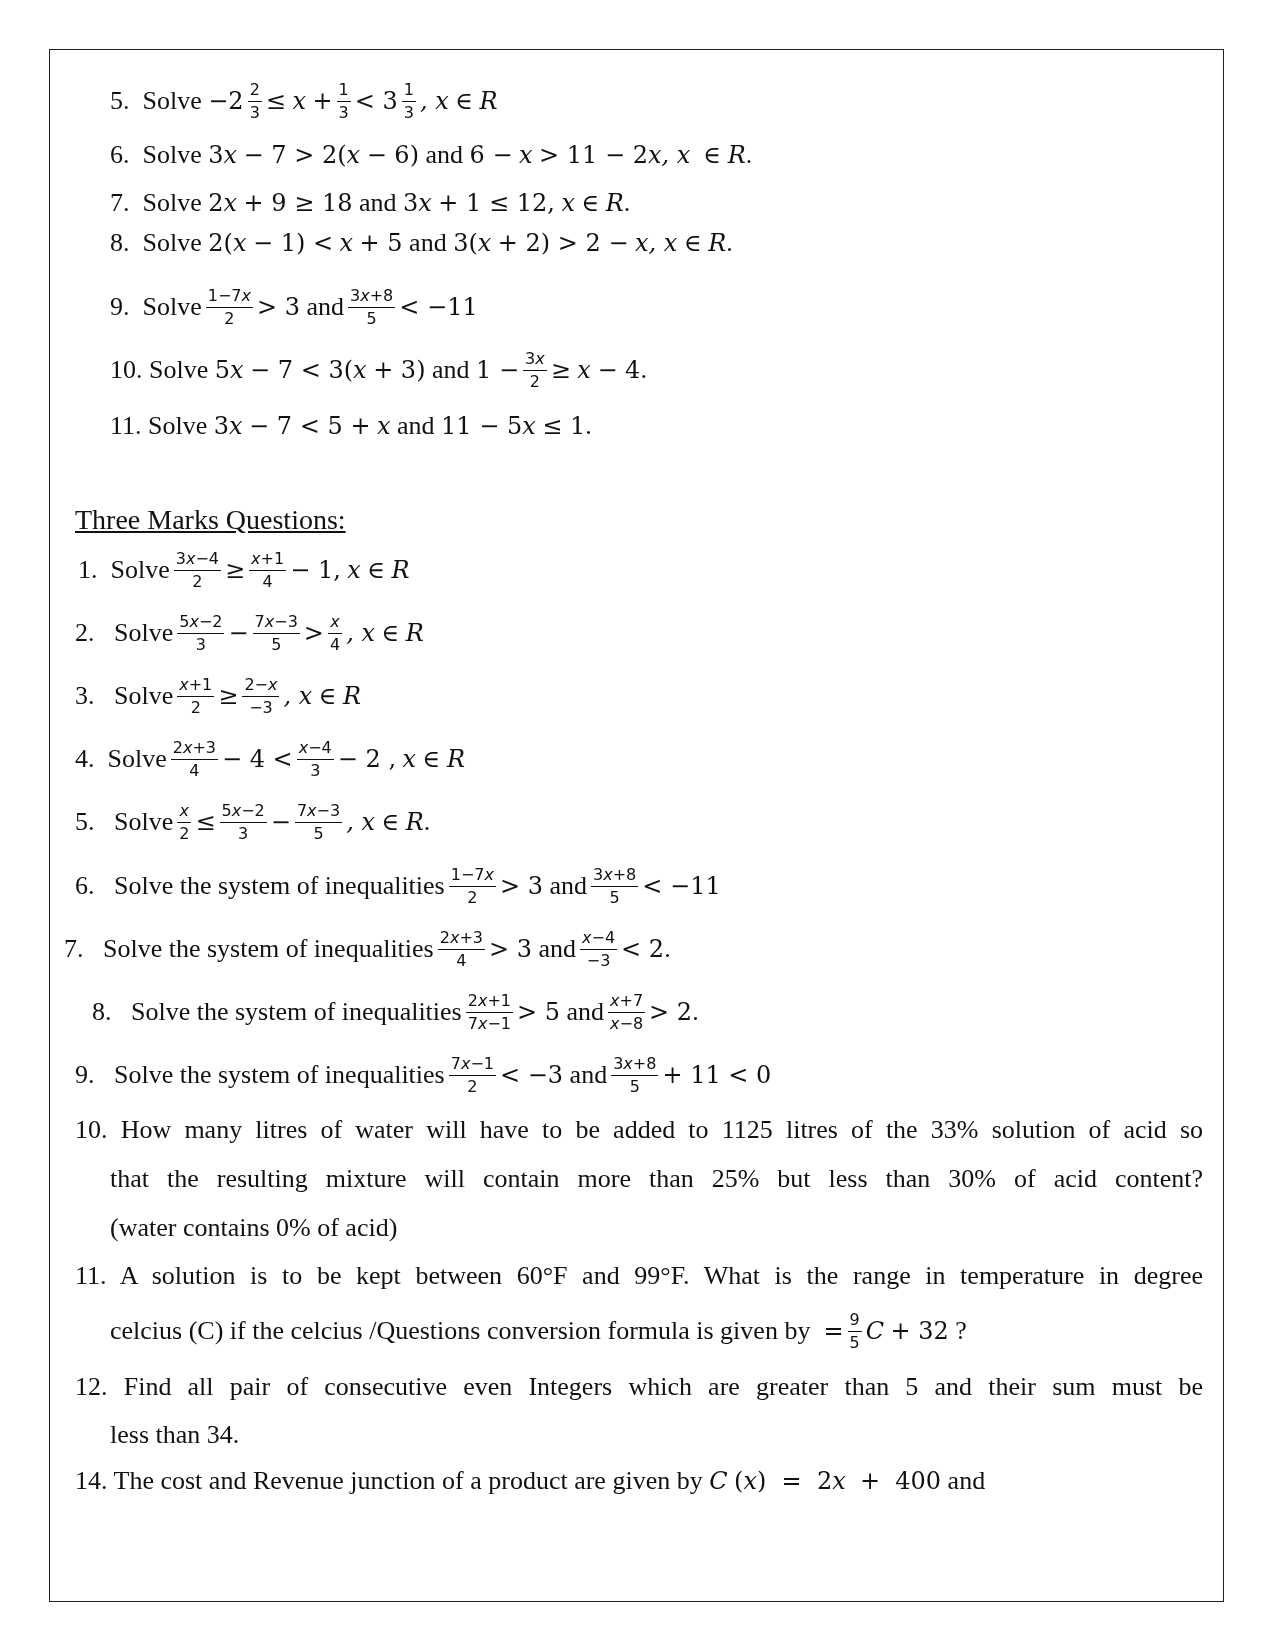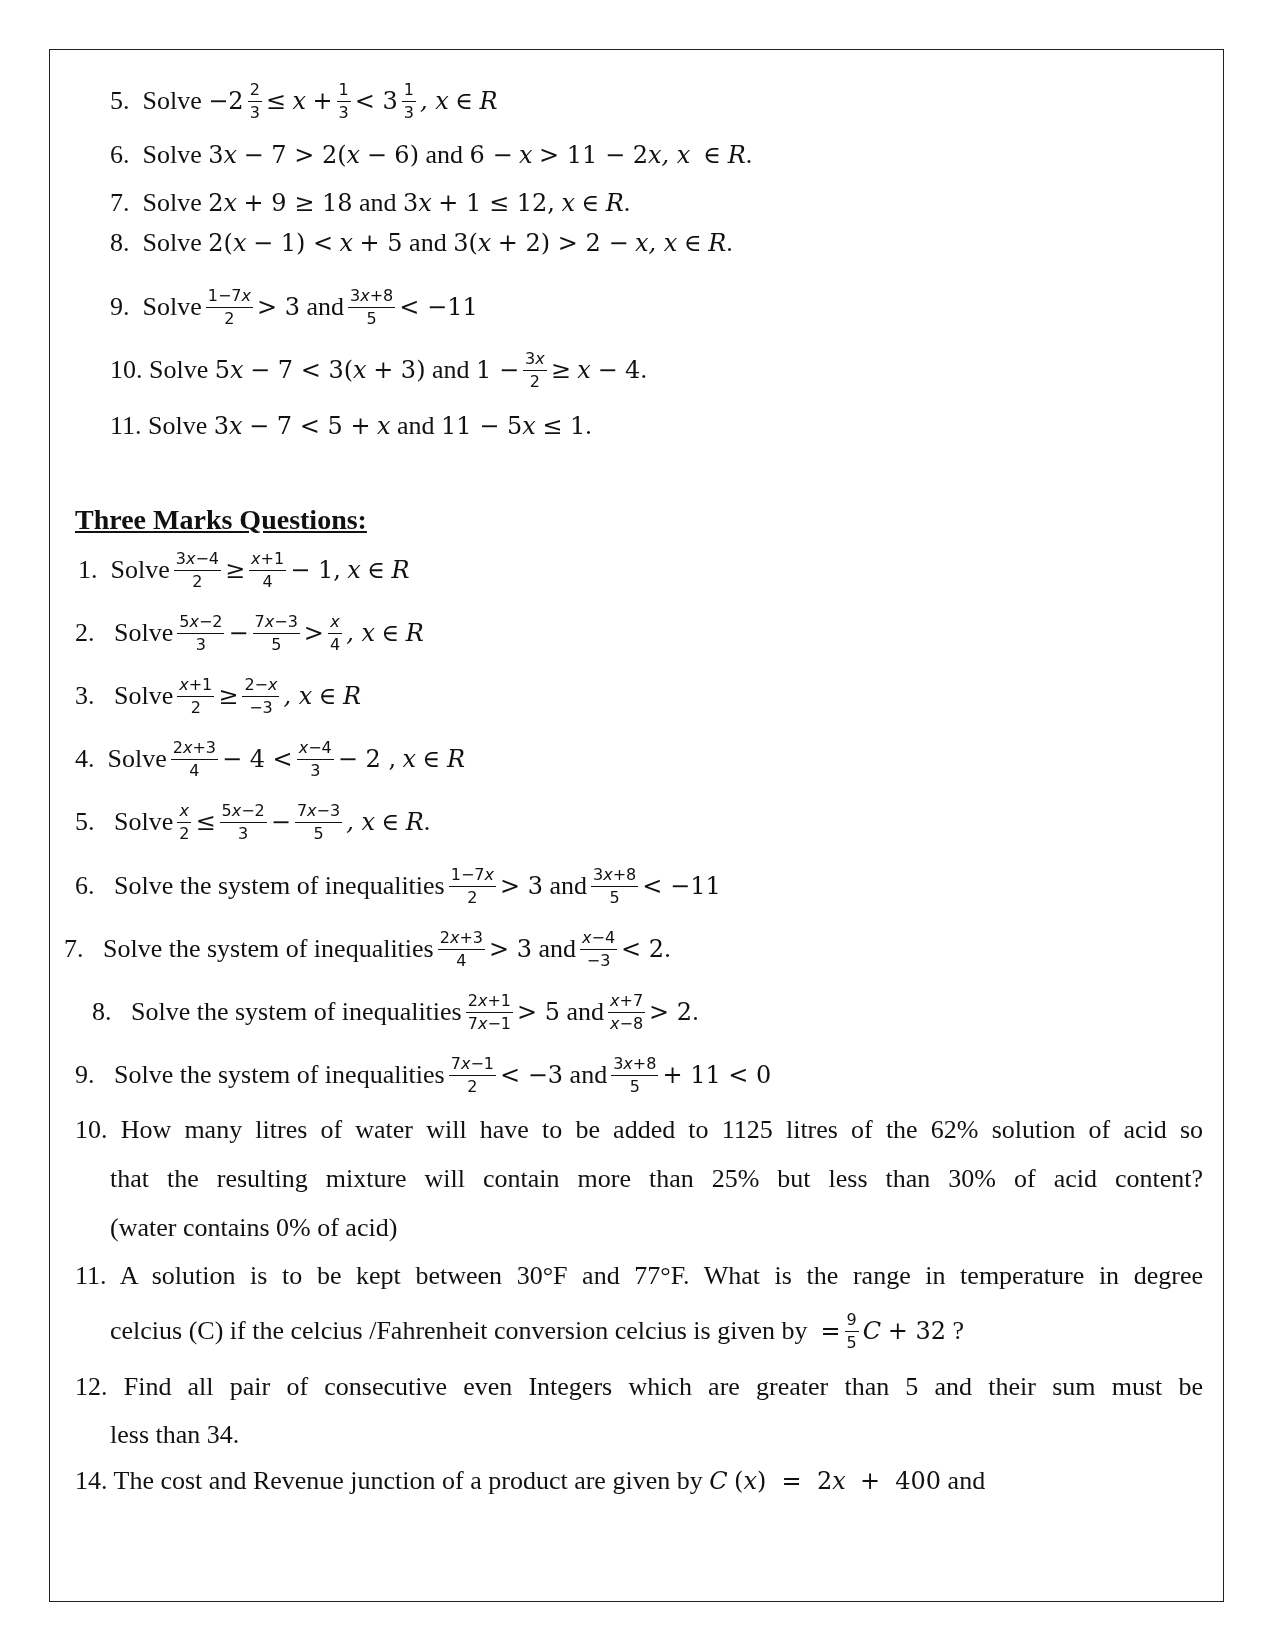--- a/index.html
+++ b/index.html
@@ -7,21 +7,21 @@
          font-family: "Liberation Serif", serif; color: #111; }
   .frame { position: absolute; left: 49px; top: 49px; width: 1175px; height: 1553px;
            border: 1.5px solid #222; box-sizing: border-box; }
   .line { position: absolute; font-size: 26px; white-space: nowrap; line-height: 1; }
   .m { font-family: "DejaVu Serif", serif; font-style: italic; font-size: 24px; }
   .mr { font-family: "DejaVu Serif", serif; font-size: 24px; }
   .frac { display: inline-block; vertical-align: middle; text-align: center;
           font-family: "DejaVu Sans", sans-serif; font-size: 16px; margin: 0 4px; position: relative; top: -2px; }
   .frac .n { display: block; padding: 0 2px 3px; border-bottom: 1.5px solid #111; }
   .frac .d { display: block; padding: 3px 2px 0; }
-  .heading { position: absolute; left: 75px; top: 504px; font-size: 28px; font-weight: bold;
+  .heading { position: absolute; left: 75px; top: 504px; font-size: 28px; font-weight: normal;
              text-decoration: underline; font-family: "Liberation Serif", serif; }
   .para { position: absolute; font-size: 26px; line-height: 1; }
   .just { width: 1128px; text-align: justify; text-align-last: justify; }
 </style>
 </head>
 <body>
 
 <div class="frame"></div>
 
 <div class="line" style="left:110px;top:84px">
@@ -72,32 +72,32 @@
 </div>
 <div class="line" style="left:92px;top:995px">
   8.&nbsp;&nbsp; <span>Solve the system of inequalities</span><span class="frac"><span class="n">2<i>x</i>+1</span><span class="d">7<i>x</i>−1</span></span><span class="mr">&gt; 5</span> <span>and</span><span class="frac"><span class="n"><i>x</i>+7</span><span class="d"><i>x</i>−8</span></span><span class="mr">&gt; 2</span>.
 </div>
 <div class="line" style="left:75px;top:1058px">
   9.&nbsp;&nbsp; <span>Solve the system of inequalities</span><span class="frac"><span class="n">7<i>x</i>−1</span><span class="d">2</span></span><span class="mr">&lt; −3</span> <span>and</span><span class="frac"><span class="n">3<i>x</i>+8</span><span class="d">5</span></span><span class="mr">+ 11 &lt; 0</span>
 </div>
 
 <div>
   <div class="para just" style="left:75px;top:1117px">
-    <span>10.</span> <span>How many litres of water will have to be added to 1125 litres of the 62% solution of acid so</span>
+    <span>10.</span> <span>How many litres of water will have to be added to 1125 litres of the 33% solution of acid so</span>
   </div>
   <div class="para" style="left:110px;top:1166px;width:1093px;text-align:justify;text-align-last:justify">that the resulting mixture will contain more than 25% but less than 30% of acid content?</div>
   <div class="para" style="left:110px;top:1215px">(water contains 0% of acid)</div>
 </div>
 
 <div>
   <div class="para just" style="left:75px;top:1263px">
-    <span>11.</span> <span>A solution is to be kept between 30°F and 77°F. What is the range in temperature in degree</span>
+    <span>11.</span> <span>A solution is to be kept between 60°F and 99°F. What is the range in temperature in degree</span>
   </div>
   <div class="line" style="left:110px;top:1314px">
-    <span>celcius (C) if the celcius /Fahrenheit conversion celcius is given by</span> &nbsp;<span class="mr">=</span><span class="frac"><span class="n">9</span><span class="d">5</span></span><span class="m">C</span> <span class="mr">+ 32</span> ?
+    <span>celcius (C) if the celcius /Questions conversion formula is given by</span> &nbsp;<span class="mr">=</span><span class="frac"><span class="n">9</span><span class="d">5</span></span><span class="m">C</span> <span class="mr">+ 32</span> ?
   </div>
 </div>
 
 <div>
   <div class="para just" style="left:75px;top:1374px">
     <span>12.</span> <span>Find all pair of consecutive even Integers which are greater than 5 and their sum must be</span>
   </div>
   <div class="para" style="left:110px;top:1422px">less than 34.</div>
 </div>
 

